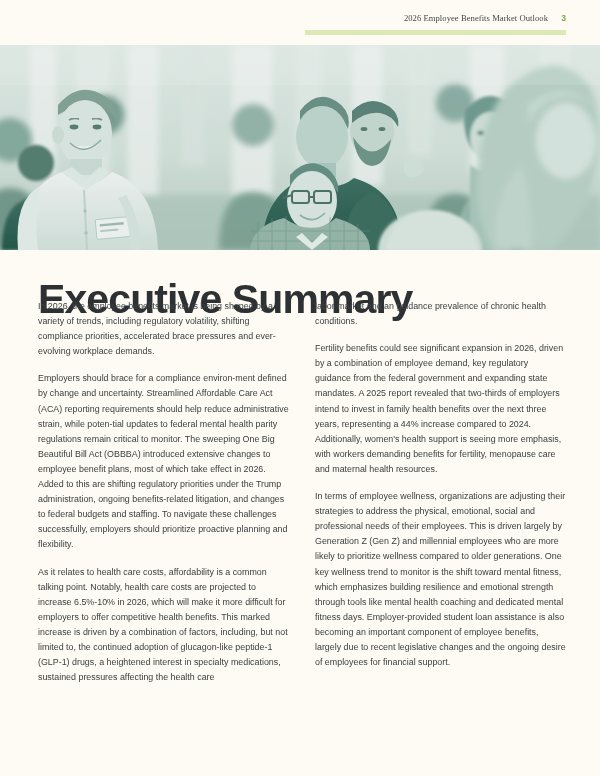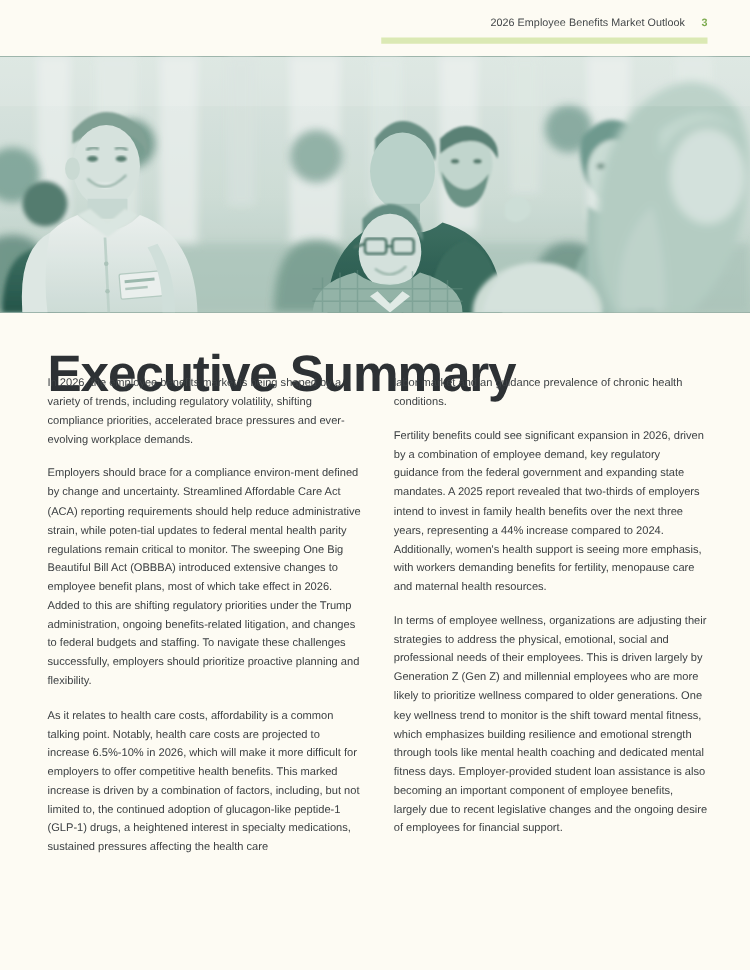--- a/index.html
+++ b/index.html
@@ -32,20 +32,21 @@
     background: #dbe9b4;
   }
   .header-text {
     position: absolute;
     right: 52px;
     top: 13px;
     font-size: 8.6px;
     letter-spacing: 0.05px;
     color: #44484a;
     white-space: nowrap;
+    font-family: Liberation Serif, serif;
   }
   .header-pagenum {
     position: absolute;
     right: 34px;
     top: 13px;
     font-size: 8.6px;
     font-weight: bold;
     color: #7cab4e;
   }
 

